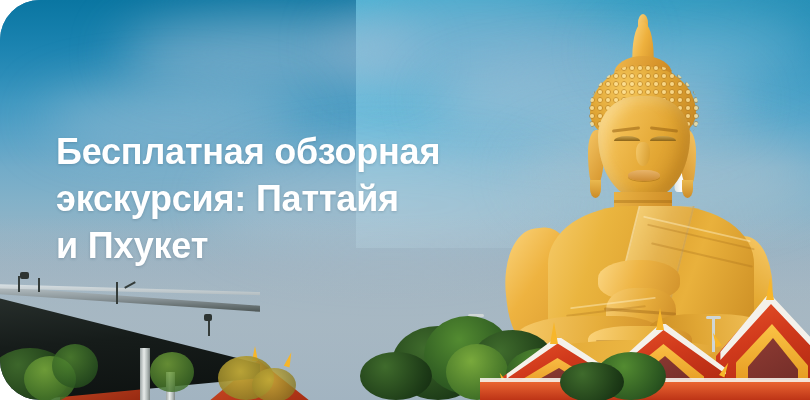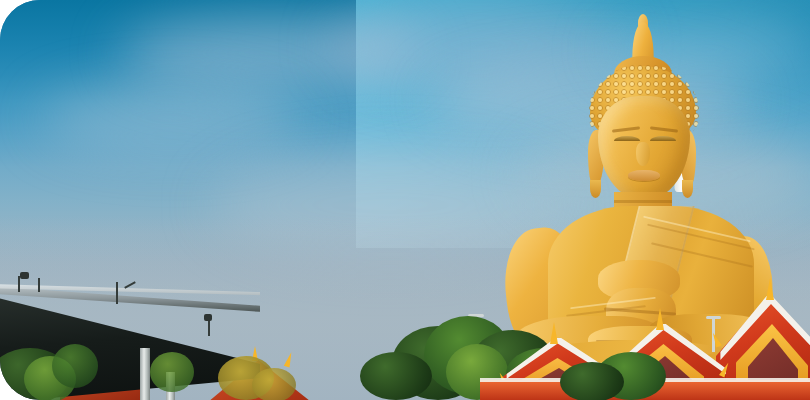--- a/index.html
+++ b/index.html
@@ -361,14 +361,17 @@
   <div class="post p1"></div>
   <div class="post p2"></div>
 
   <div class="tree t-dark" style="left:-10px;top:348px;width:80px;height:56px;opacity:.95;"></div>
   <div class="tree t-lite" style="left:24px;top:356px;width:52px;height:46px;opacity:.85;"></div>
   <div class="tree t-mid" style="left:52px;top:344px;width:46px;height:44px;opacity:.8;"></div>
   <div class="tree t-lite" style="left:150px;top:352px;width:44px;height:40px;opacity:.8;"></div>
   <div class="tree t-yellow" style="left:218px;top:356px;width:56px;height:44px;opacity:.9;"></div>
   <div class="tree t-yellow" style="left:252px;top:368px;width:44px;height:34px;opacity:.8;"></div>
 
+  <div class="headline">Бесплатная обзорная
+экскурсия: Паттайя
+и Пхукет</div>
 
 </div>
 
 </body></html>

